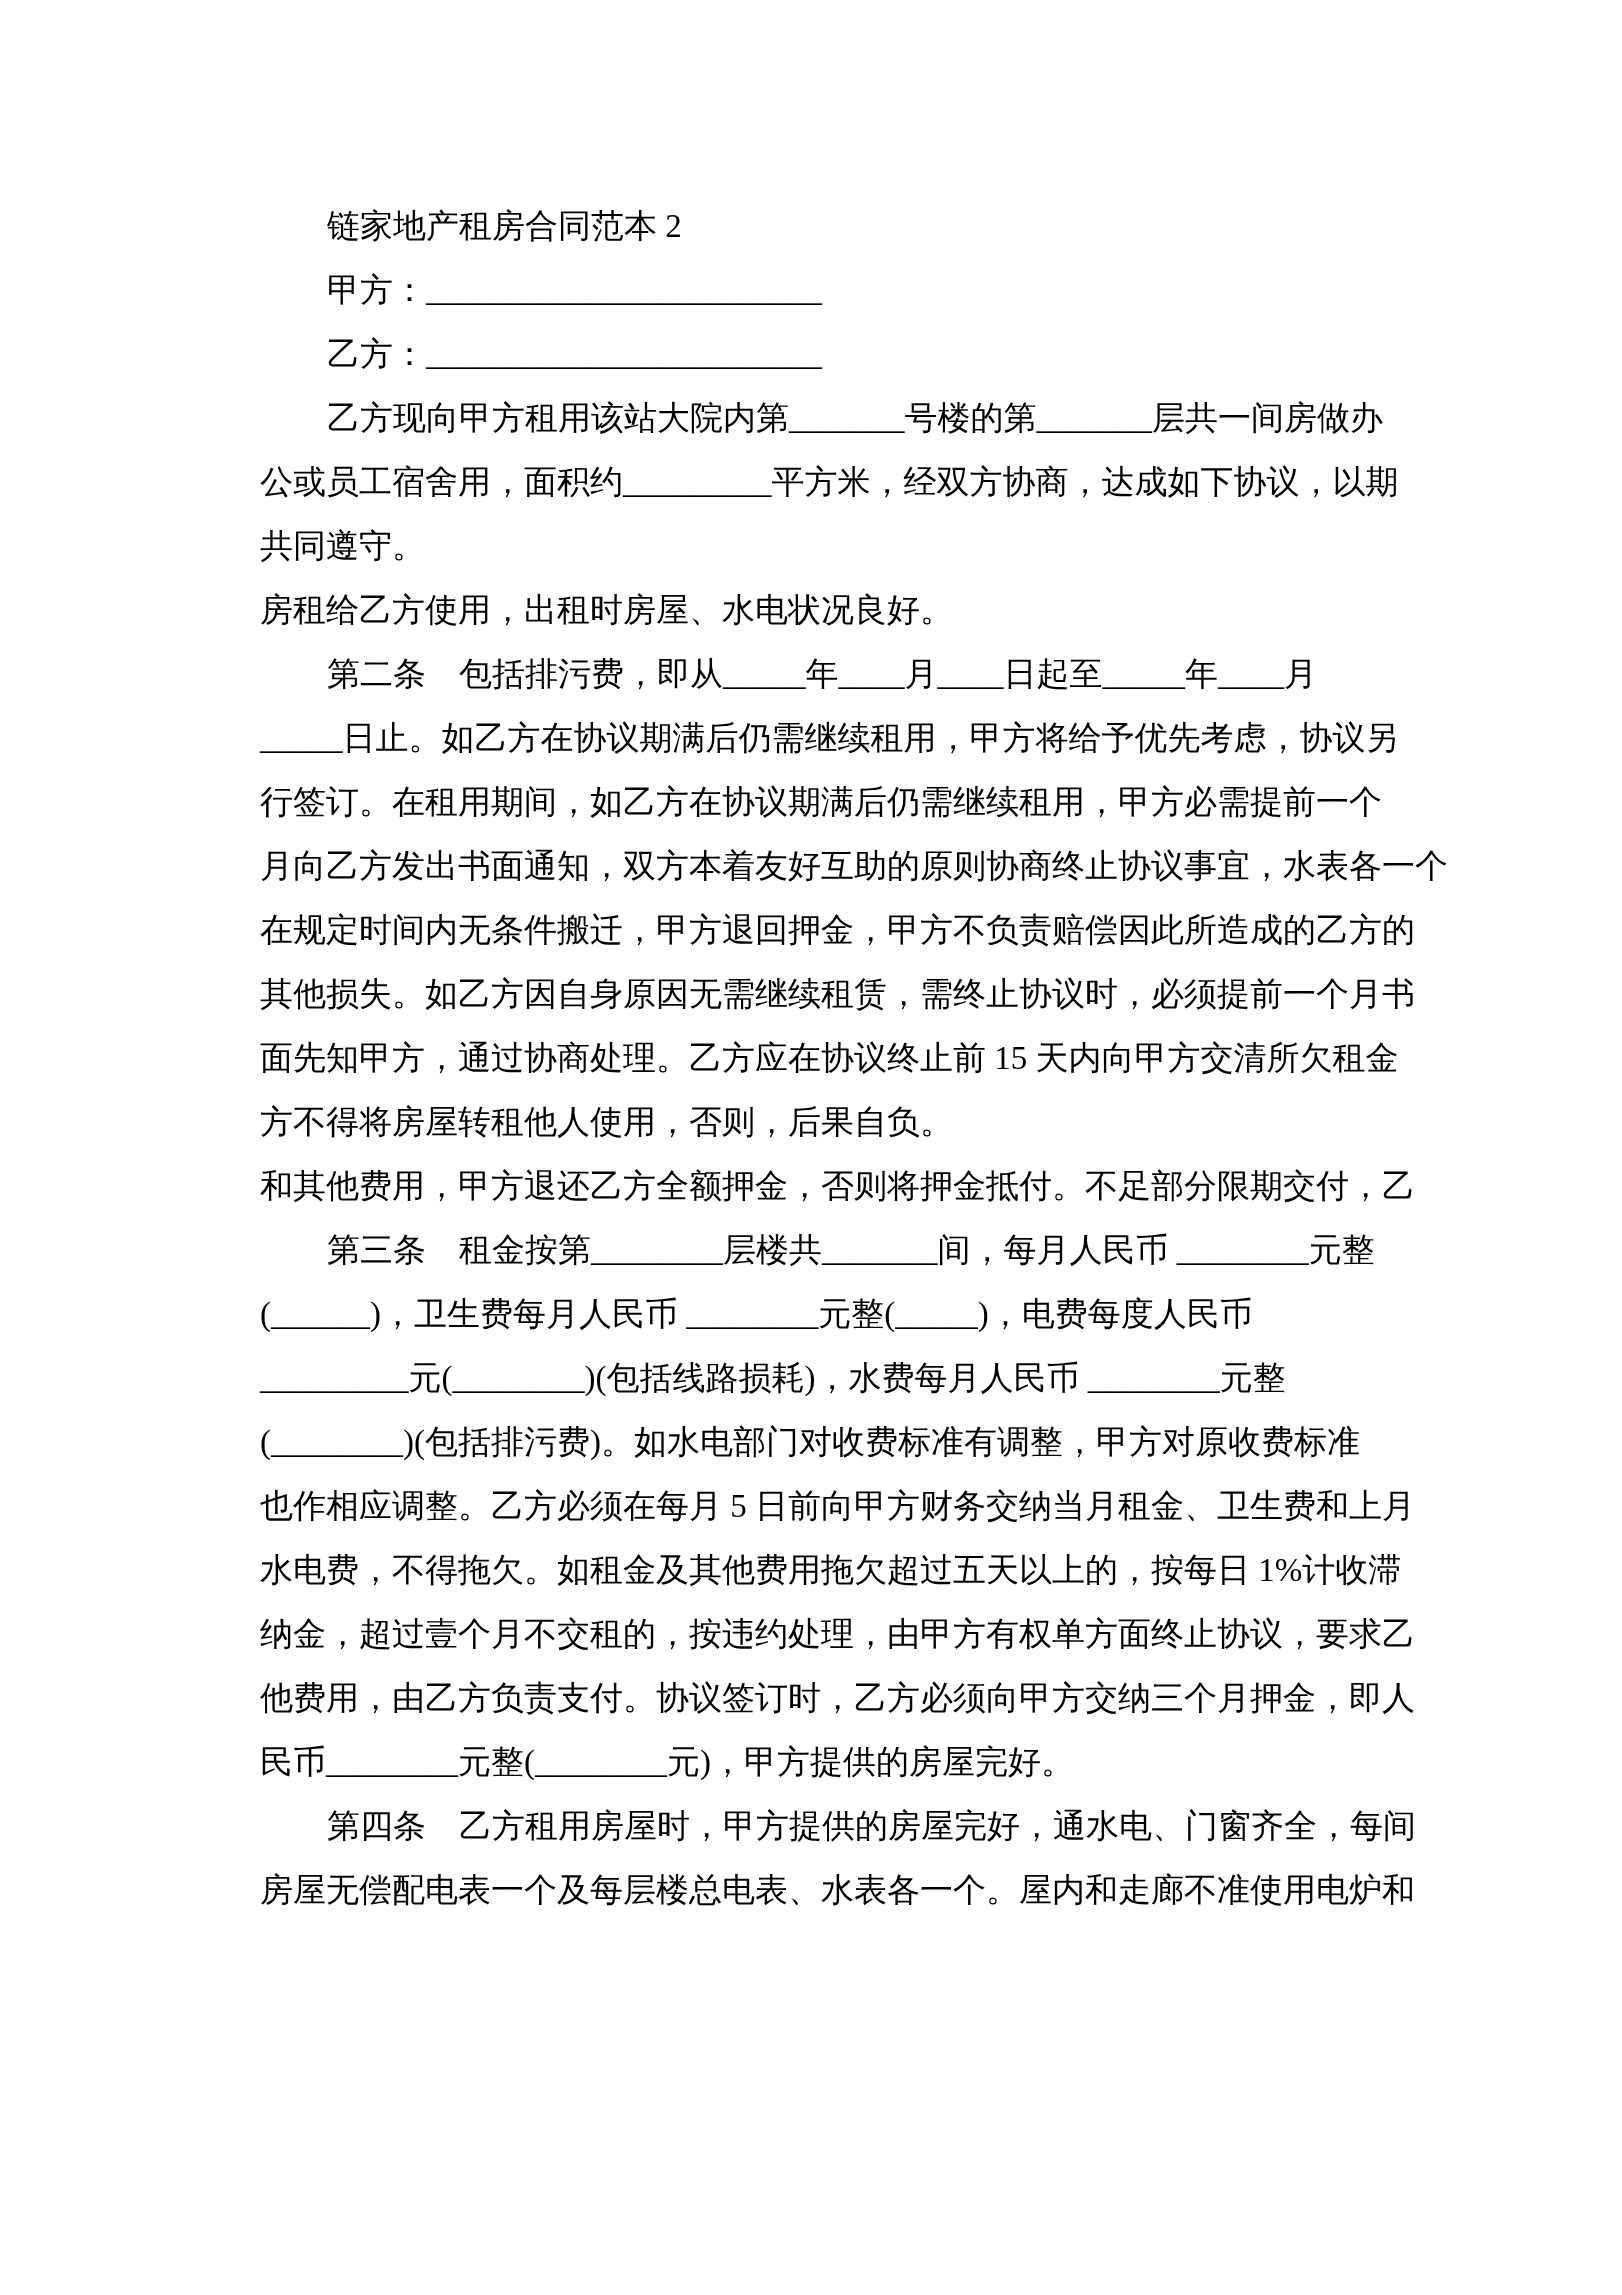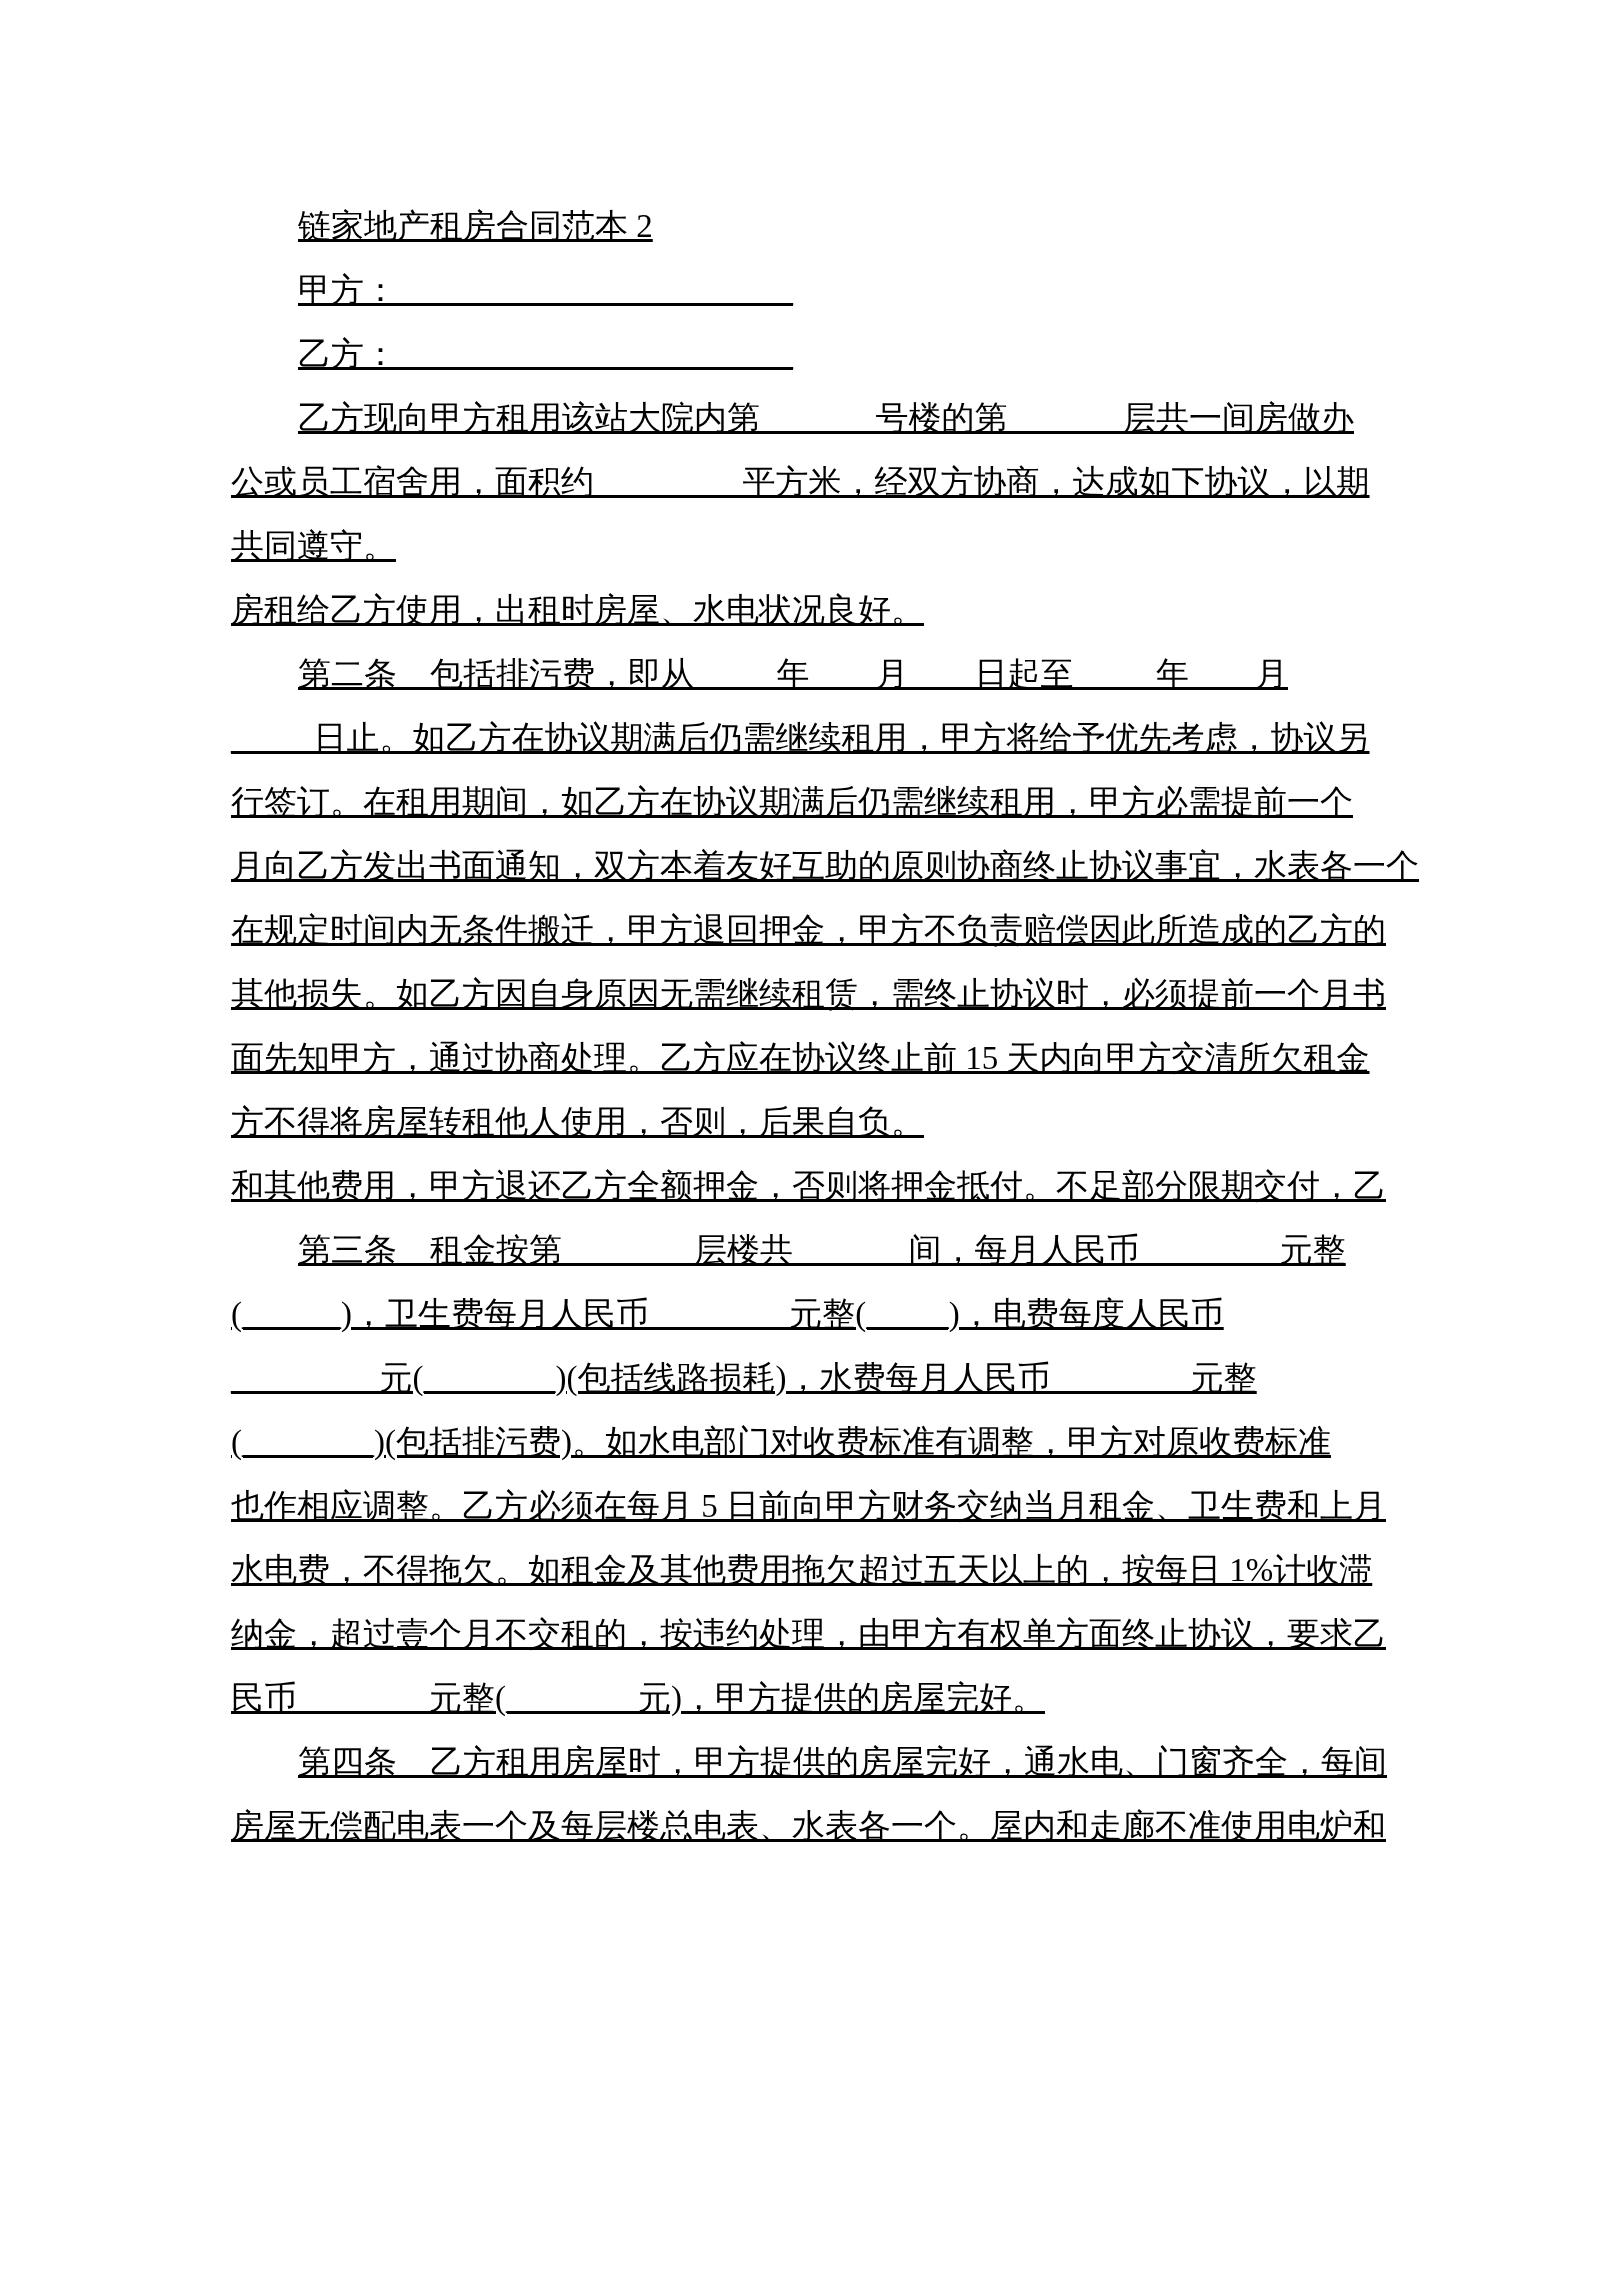--- a/index.html
+++ b/index.html
@@ -11,24 +11,23 @@
       position: relative;
       width: 1623px;
       height: 2295px;
       background: #ffffff;
       overflow: hidden;
       font-family: "Liberation Serif", "DejaVu Serif", serif;
       color: #000000;
     }
     .content {
       position: absolute;
-      left: 231px;
+      left: 260px;
       top: 194px;
       width: 1152px;
-      text-decoration: underline;
     }
     .line {
       font-size: 33px;
       line-height: 64px;
       height: 64px;
       white-space: nowrap;
       letter-spacing: 0px;
       color: #000000;
     }
     .line.indent {
@@ -56,18 +55,19 @@
       <div class="line">面先知甲方，通过协商处理。乙方应在协议终止前 15 天内向甲方交清所欠租金</div>
       <div class="line">方不得将房屋转租他人使用，否则，后果自负。</div>
       <div class="line">和其他费用，甲方退还乙方全额押金，否则将押金抵付。不足部分限期交付，乙</div>
       <div class="line indent">第三条　租金按第________层楼共_______间，每月人民币 ________元整</div>
       <div class="line">(______)，卫生费每月人民币 ________元整(_____)，电费每度人民币</div>
       <div class="line">_________元(________)(包括线路损耗)，水费每月人民币 ________元整</div>
       <div class="line">(________)(包括排污费)。如水电部门对收费标准有调整，甲方对原收费标准</div>
       <div class="line">也作相应调整。乙方必须在每月 5 日前向甲方财务交纳当月租金、卫生费和上月</div>
       <div class="line">水电费，不得拖欠。如租金及其他费用拖欠超过五天以上的，按每日 1%计收滞</div>
       <div class="line">纳金，超过壹个月不交租的，按违约处理，由甲方有权单方面终止协议，要求乙</div>
+      <div class="line">他费用，由乙方负责支付。协议签订时，乙方必须向甲方交纳三个月押金，即人</div>
       <div class="line">民币________元整(________元)，甲方提供的房屋完好。</div>
       <div class="line indent">第四条　乙方租用房屋时，甲方提供的房屋完好，通水电、门窗齐全，每间</div>
       <div class="line">房屋无偿配电表一个及每层楼总电表、水表各一个。屋内和走廊不准使用电炉和</div>
     </div>
 </div>
 
 
 </body></html>

